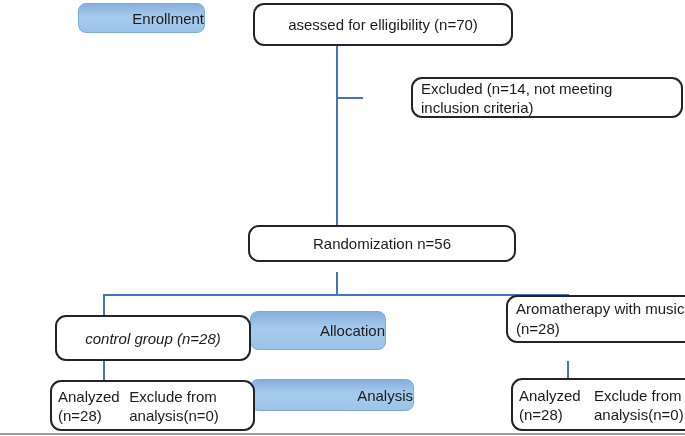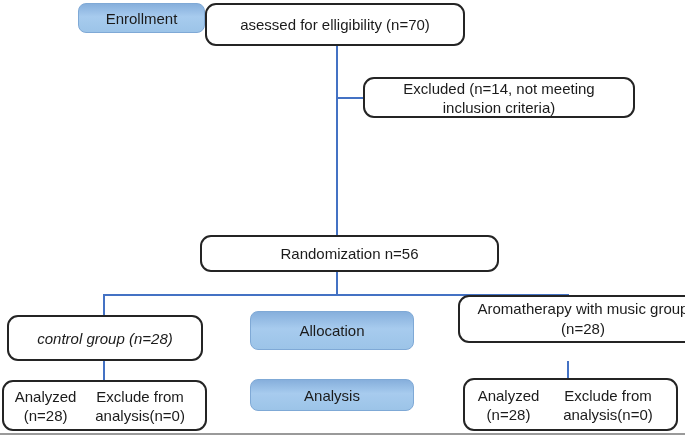--- a/index.html
+++ b/index.html
@@ -12,34 +12,35 @@
     overflow:hidden;
   }
   .wbox{
     position:absolute;
     background:#fff;
     border:2px solid #242424;
     border-radius:11px;
     display:flex;
     align-items:center;
     justify-content:center;
-    text-align:center;
+    text-align:left;
     font-size:15px;
     line-height:19px;
     box-sizing:border-box;
     padding:2px 8px;
+    margin-left:48px;
   }
   .bluebox{
     position:absolute;
     background:linear-gradient(180deg,#86afdc 0%,#a7cbee 45%,#9cc4e8 100%);
     border:1px solid #7fa9d6;
     border-radius:8px;
     display:flex;
     align-items:center;
-    justify-content:center;
+    justify-content:flex-end;
     text-align:center;
     font-size:15px;
     box-sizing:border-box;
   }
   .conn{
     position:absolute;
     background:#4472c4;
   }
   .twoline{
     flex-direction:row;
@@ -63,37 +64,37 @@
   <div class="conn" style="left:103px;top:294px;width:466px;height:2px;"></div>
   <div class="conn" style="left:103px;top:295px;width:2px;height:21px;"></div>
   <div class="conn" style="left:567px;top:295px;width:2px;height:19px;"></div>
   <div class="conn" style="left:103px;top:361px;width:2px;height:20px;"></div>
   <div class="conn" style="left:567px;top:361px;width:2px;height:18px;"></div>
 
   <div class="bluebox" style="left:78px;top:3px;width:127px;height:30px;">
     <span>Enrollment</span>
   </div>
 
-  <div class="bluebox" style="left:250px;top:311px;width:164px;height:39px;">
+  <div class="bluebox" style="left:250px;top:311px;width:136px;height:39px;">
     <span>Allocation</span>
   </div>
 
   <div class="bluebox" style="left:250px;top:379px;width:164px;height:32px;">
     <span>Analysis</span>
   </div>
 
   <div class="wbox" style="left:205px;top:3px;width:260px;height:43px;">
     <span>asessed for elligibility (n=70)</span>
   </div>
 
   <div class="wbox" style="left:363px;top:77px;width:272px;height:41px;">
     <span>Excluded (n=14, not meeting inclusion criteria)</span>
   </div>
 
-  <div class="wbox" style="left:200px;top:235px;width:299px;height:37px;">
+  <div class="wbox" style="left:200px;top:225px;width:268px;height:37px;">
     <span>Randomization n=56</span>
   </div>
 
   <div class="wbox" style="left:7px;top:315px;width:196px;height:46px;font-style:italic;">
     <span>control group (n=28)</span>
   </div>
 
   <div class="wbox" style="left:458px;top:295px;width:250px;height:48px;line-height:20px;">
     <span>Aromatherapy with music group (n=28)</span>
   </div>

